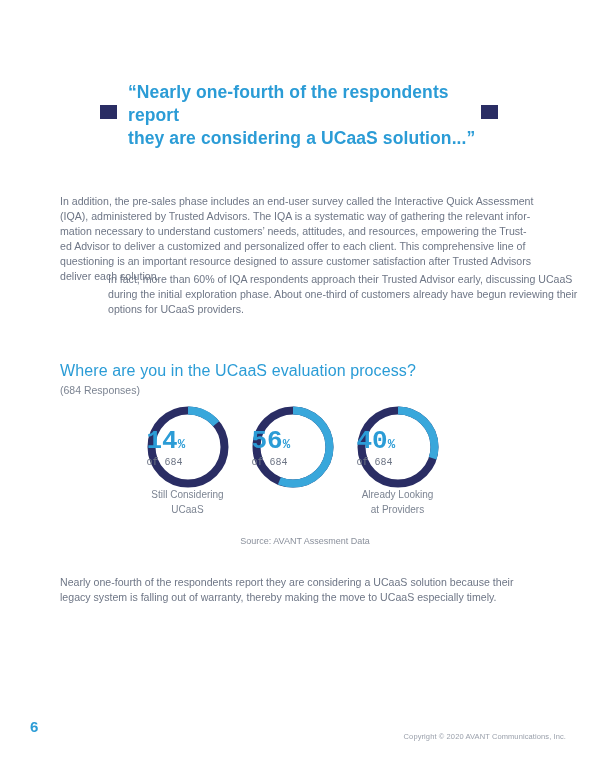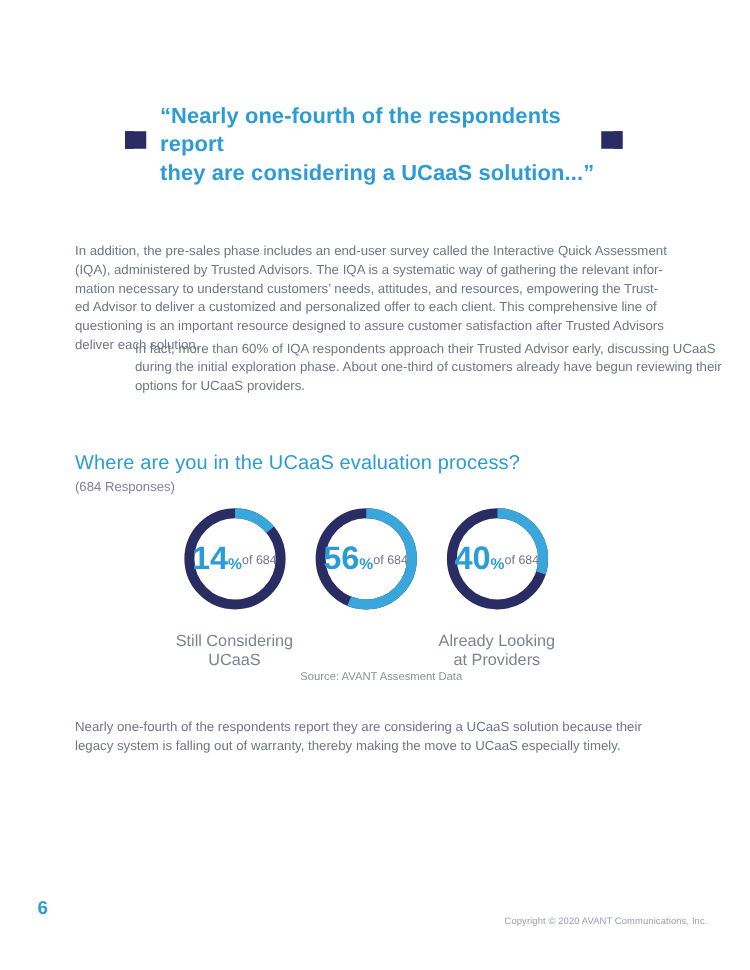--- a/index.html
+++ b/index.html
@@ -31,26 +31,26 @@
 
   
   .survey-title{position:absolute;left:60px;top:362px;font-size:16px;font-weight:400;color:var(--accent-cyan);letter-spacing:0.1px;}
   .survey-subtitle{position:absolute;left:60px;top:384px;font-size:10.5px;color:var(--muted-text);}
 
   
   .donut-row{position:absolute;left:135px;top:406px;width:316px;display:flex;}
   .donut-col{width:105px;flex:0 0 105px;display:flex;flex-direction:column;align-items:center;}
   .donut-figure{position:relative;width:82px;height:82px;}
   .donut-figure svg{display:block;width:82px;height:82px;}
-  .donut-center{position:absolute;inset:0;display:flex;flex-direction:row;align-items:center;justify-content:center;padding-top:2px;}
+  .donut-center{position:absolute;inset:0;display:flex;flex-direction:column;justify-content:center;padding-top:2px;font-family:Liberation Mono, monospace;}
   .pct-line{line-height:24px;color:var(--accent-cyan);font-weight:700;}
   .pct-num{font-size:26px;}
   .pct-sign{font-size:12.5px;}
   .of-line{font-size:10px;color:var(--body-text);line-height:11px;margin-top:0px;}
-  .donut-label{margin-top:18px;font-size:13px;line-height:14.5px;color:var(--muted-text);text-align:center;white-space:pre-line;}
+  .donut-label{margin-top:0;font-size:10px;line-height:14.5px;color:var(--muted-text);text-align:center;white-space:pre-line;}
 
   .source-line{position:absolute;left:0;top:536px;width:610px;text-align:center;font-size:9px;color:var(--source-text);}
 
   
   .page-number{position:absolute;left:30px;top:718px;font-size:15px;font-weight:700;color:var(--accent-cyan);}
   .copyright{position:absolute;right:34px;top:732px;font-size:7.5px;color:var(--copyright-text);letter-spacing:0.1px;}
 </style>
 </head>
 <body>
 

